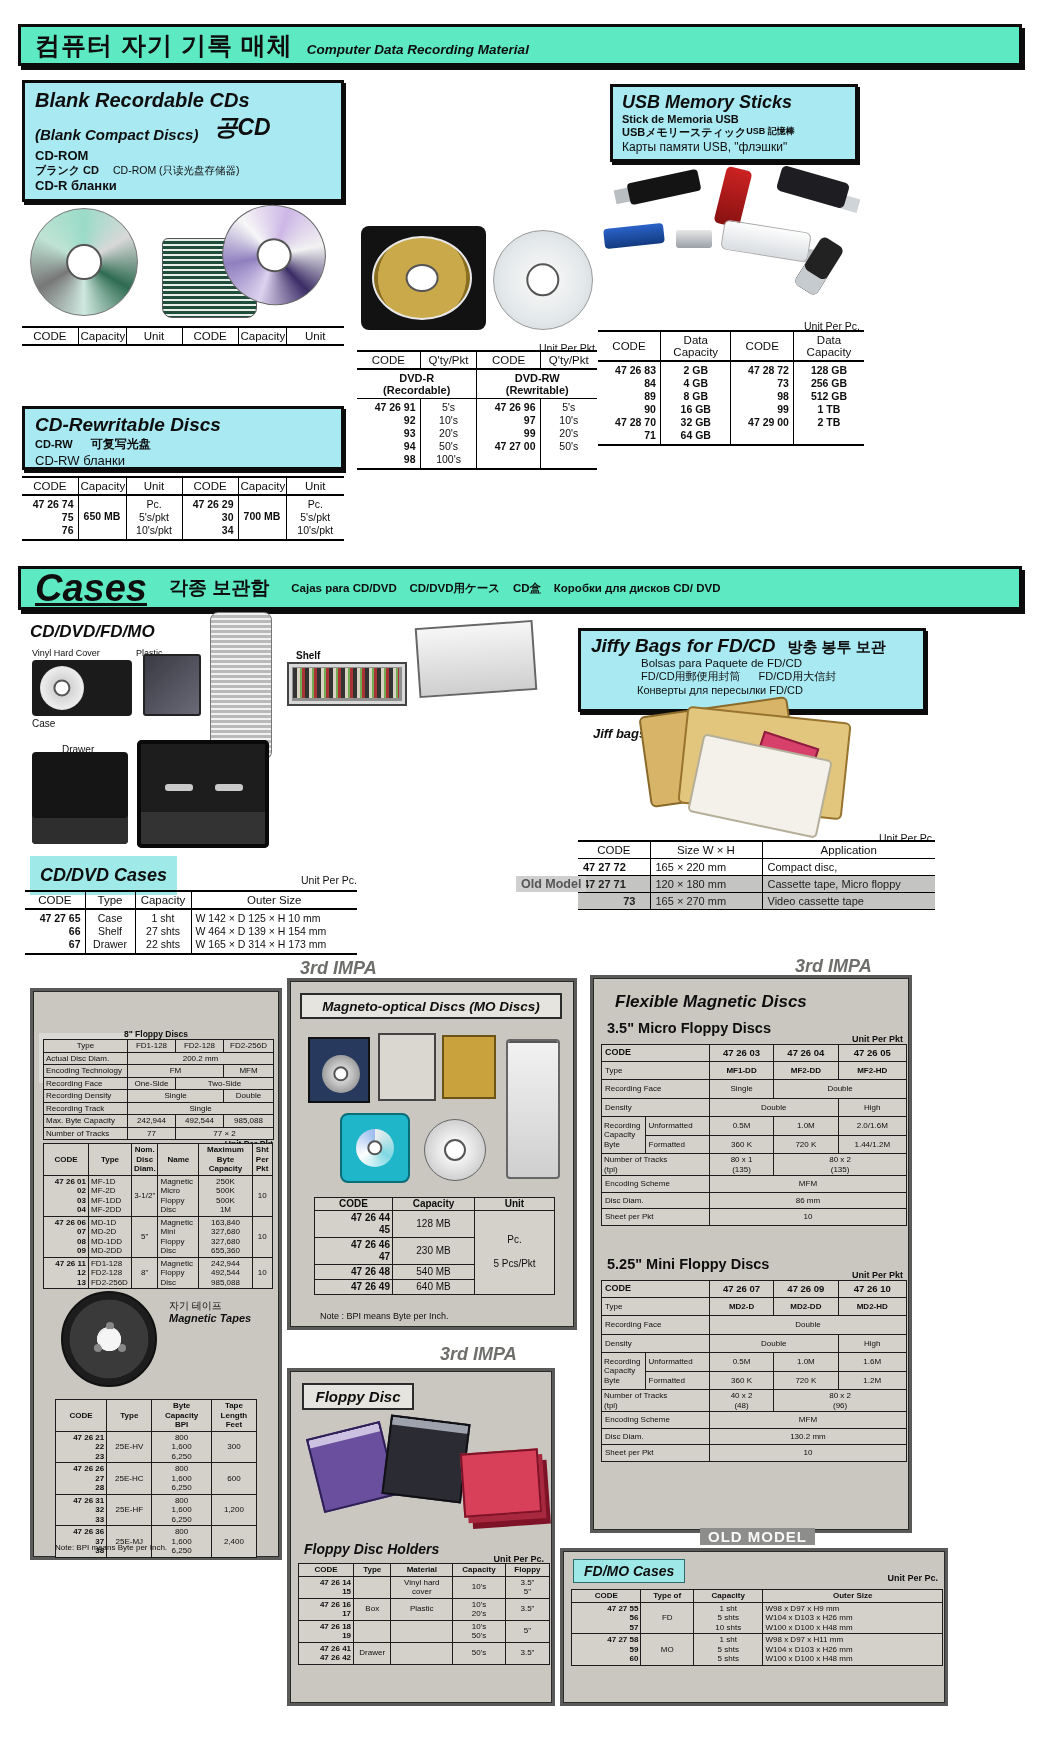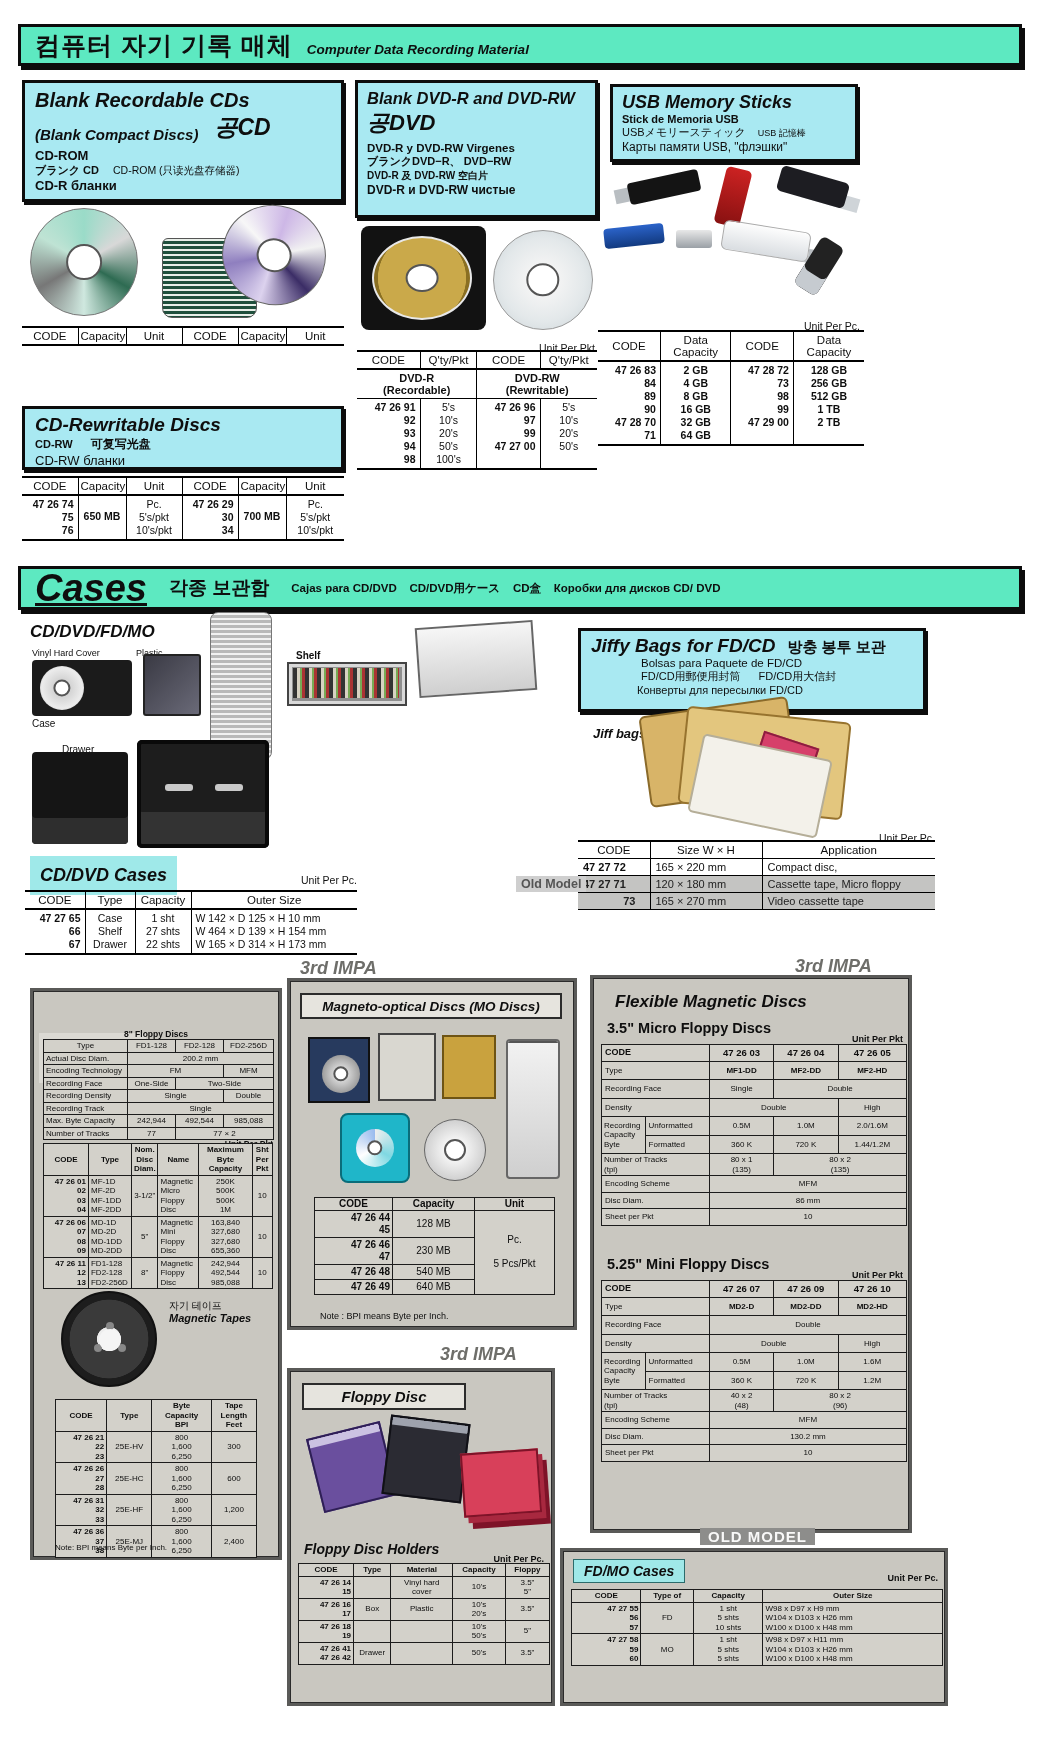--- a/index.html
+++ b/index.html
@@ -144,28 +144,20 @@
 30
 34</td>
       <td class="pre cap" style="padding-top:14px;">700 MB</td>
       <td class="pre unit">Pc.
 5's/pkt
 10's/pkt</td>
     </tr>
   </tbody>
     </table>
 
-  <div class="abs cybox" style="left:355px;top:80px;width:243px;height:138px;padding:6px 9px;">
-    <div class="bi" style="font-size:16.5px;">Blank DVD-R and DVD-RW</div>
-    <div class="bi" style="font-size:22px;">공DVD</div>
-    <div class="b" style="font-size:11.5px;margin-top:4px;">DVD-R y DVD-RW Virgenes</div>
-    <div class="b" style="font-size:11px;">ブランクDVD−R、 DVD−RW</div>
-    <div class="b" style="font-size:10px;">DVD-R 及 DVD-RW 空白片</div>
-    <div style="font-size:12px;font-weight:bold;">DVD-R и DVD-RW чистые</div>
-  </div>
 
   <div class="abs" style="left:355px;top:222px;width:243px;height:112px;">
     <div class="abs" style="left:6px;top:4px;width:125px;height:104px;background:#121212;border-radius:8px;">
       <div class="disc" style="left:11px;top:10px;width:100px;height:84px;
         background:radial-gradient(circle,#3c3c3c 16%,#caa94a 17% 70%,#8a6f22 71% 100%);border:2px solid #e8e8e8;"></div>
     </div>
     <div class="disc" style="left:138px;top:8px;width:100px;height:100px;border:1px solid #999;
       background:radial-gradient(circle,#f4f4f4 20%,#e3e8ea 60%,#c9d2d6 100%);"></div>
   </div>
 
@@ -210,21 +202,21 @@
 10's
 20's
 50's</td>
     </tr>
   </tbody>
     </table>
 
   <div class="abs cybox" style="left:610px;top:84px;width:248px;height:78px;padding:5px 9px;">
     <div class="bi" style="font-size:18px;">USB Memory Sticks</div>
     <div style="font-size:11px;font-weight:bold;">Stick de Memoria USB</div>
-    <div style="display:flex;gap:12px;align-items:flex-end;">
+    <div style="display:flex;gap:0;align-items:flex-start;font-weight:bold;">
       <span style="font-size:11px;">USBメモリースティック</span>
       <span style="font-size:9px;">USB 記憶棒</span>
     </div>
     <div style="font-size:12px;">Карты памяти USB, "флэшки"</div>
   </div>
 
   <div class="abs" style="left:600px;top:168px;width:260px;height:145px;">
     <div class="abs" style="left:28px;top:8px;width:72px;height:22px;background:#141414;border-radius:4px;transform:rotate(-12deg);box-shadow:-18px 0 0 -4px #b9bec2;"></div>
     <div class="abs" style="left:120px;top:0px;width:26px;height:58px;background:linear-gradient(#c22,#811);border-radius:5px;transform:rotate(14deg);"></div>
     <div class="abs" style="left:178px;top:6px;width:70px;height:26px;background:#1d1d22;border-radius:5px;transform:rotate(16deg);box-shadow:20px 6px 0 -6px #cfd4d8;"></div>
@@ -659,21 +651,21 @@
         <td class="pre code" style="font-size:10px;line-height:12px;">47 26 49</td>
         <td class="c" style="font-size:10px;">640 MB</td>
       </tr>
     </tbody>
       </table>
     <div class="abs" style="left:30px;top:330px;font-size:9px;">Note :  BPI means Byte per Inch.</div>
   </div>
 
   <div class="abs impa" style="left:440px;top:1344px;">3rd IMPA</div>
   <div class="abs gpanel" style="left:287px;top:1368px;width:268px;height:338px;">
-    <div class="abs" style="left:12px;top:12px;width:164px;height:27px;background:#e6e4de;border:2px solid #2b2b2b;display:flex;align-items:center;justify-content:center;">
+    <div class="abs" style="left:12px;top:12px;width:112px;height:27px;background:#e6e4de;border:2px solid #2b2b2b;display:flex;align-items:center;justify-content:center;">
       <span class="bi" style="font-size:15px;">Floppy Disc</span>
     </div>
     <div class="abs" style="left:10px;top:42px;width:248px;height:125px;">
       <div class="abs" style="left:14px;top:16px;width:76px;height:76px;background:#6a4f9e;border:2px solid #2e1f55;transform:rotate(-14deg);
         box-shadow:inset 0 12px 0 -4px #cbc2e2;"></div>
       <div class="abs" style="left:86px;top:6px;width:80px;height:80px;background:#2b2b33;border:2px solid #101016;transform:rotate(7deg);
         box-shadow:inset 0 14px 0 -6px #9ea2ad;"></div>
       <div class="abs" style="left:162px;top:38px;width:78px;height:64px;background:#d8405a;border:2px solid #7e1328;transform:rotate(-4deg);
         box-shadow:4px 6px 0 #a8283f, 8px 12px 0 #7e1328;"></div>
     </div>

